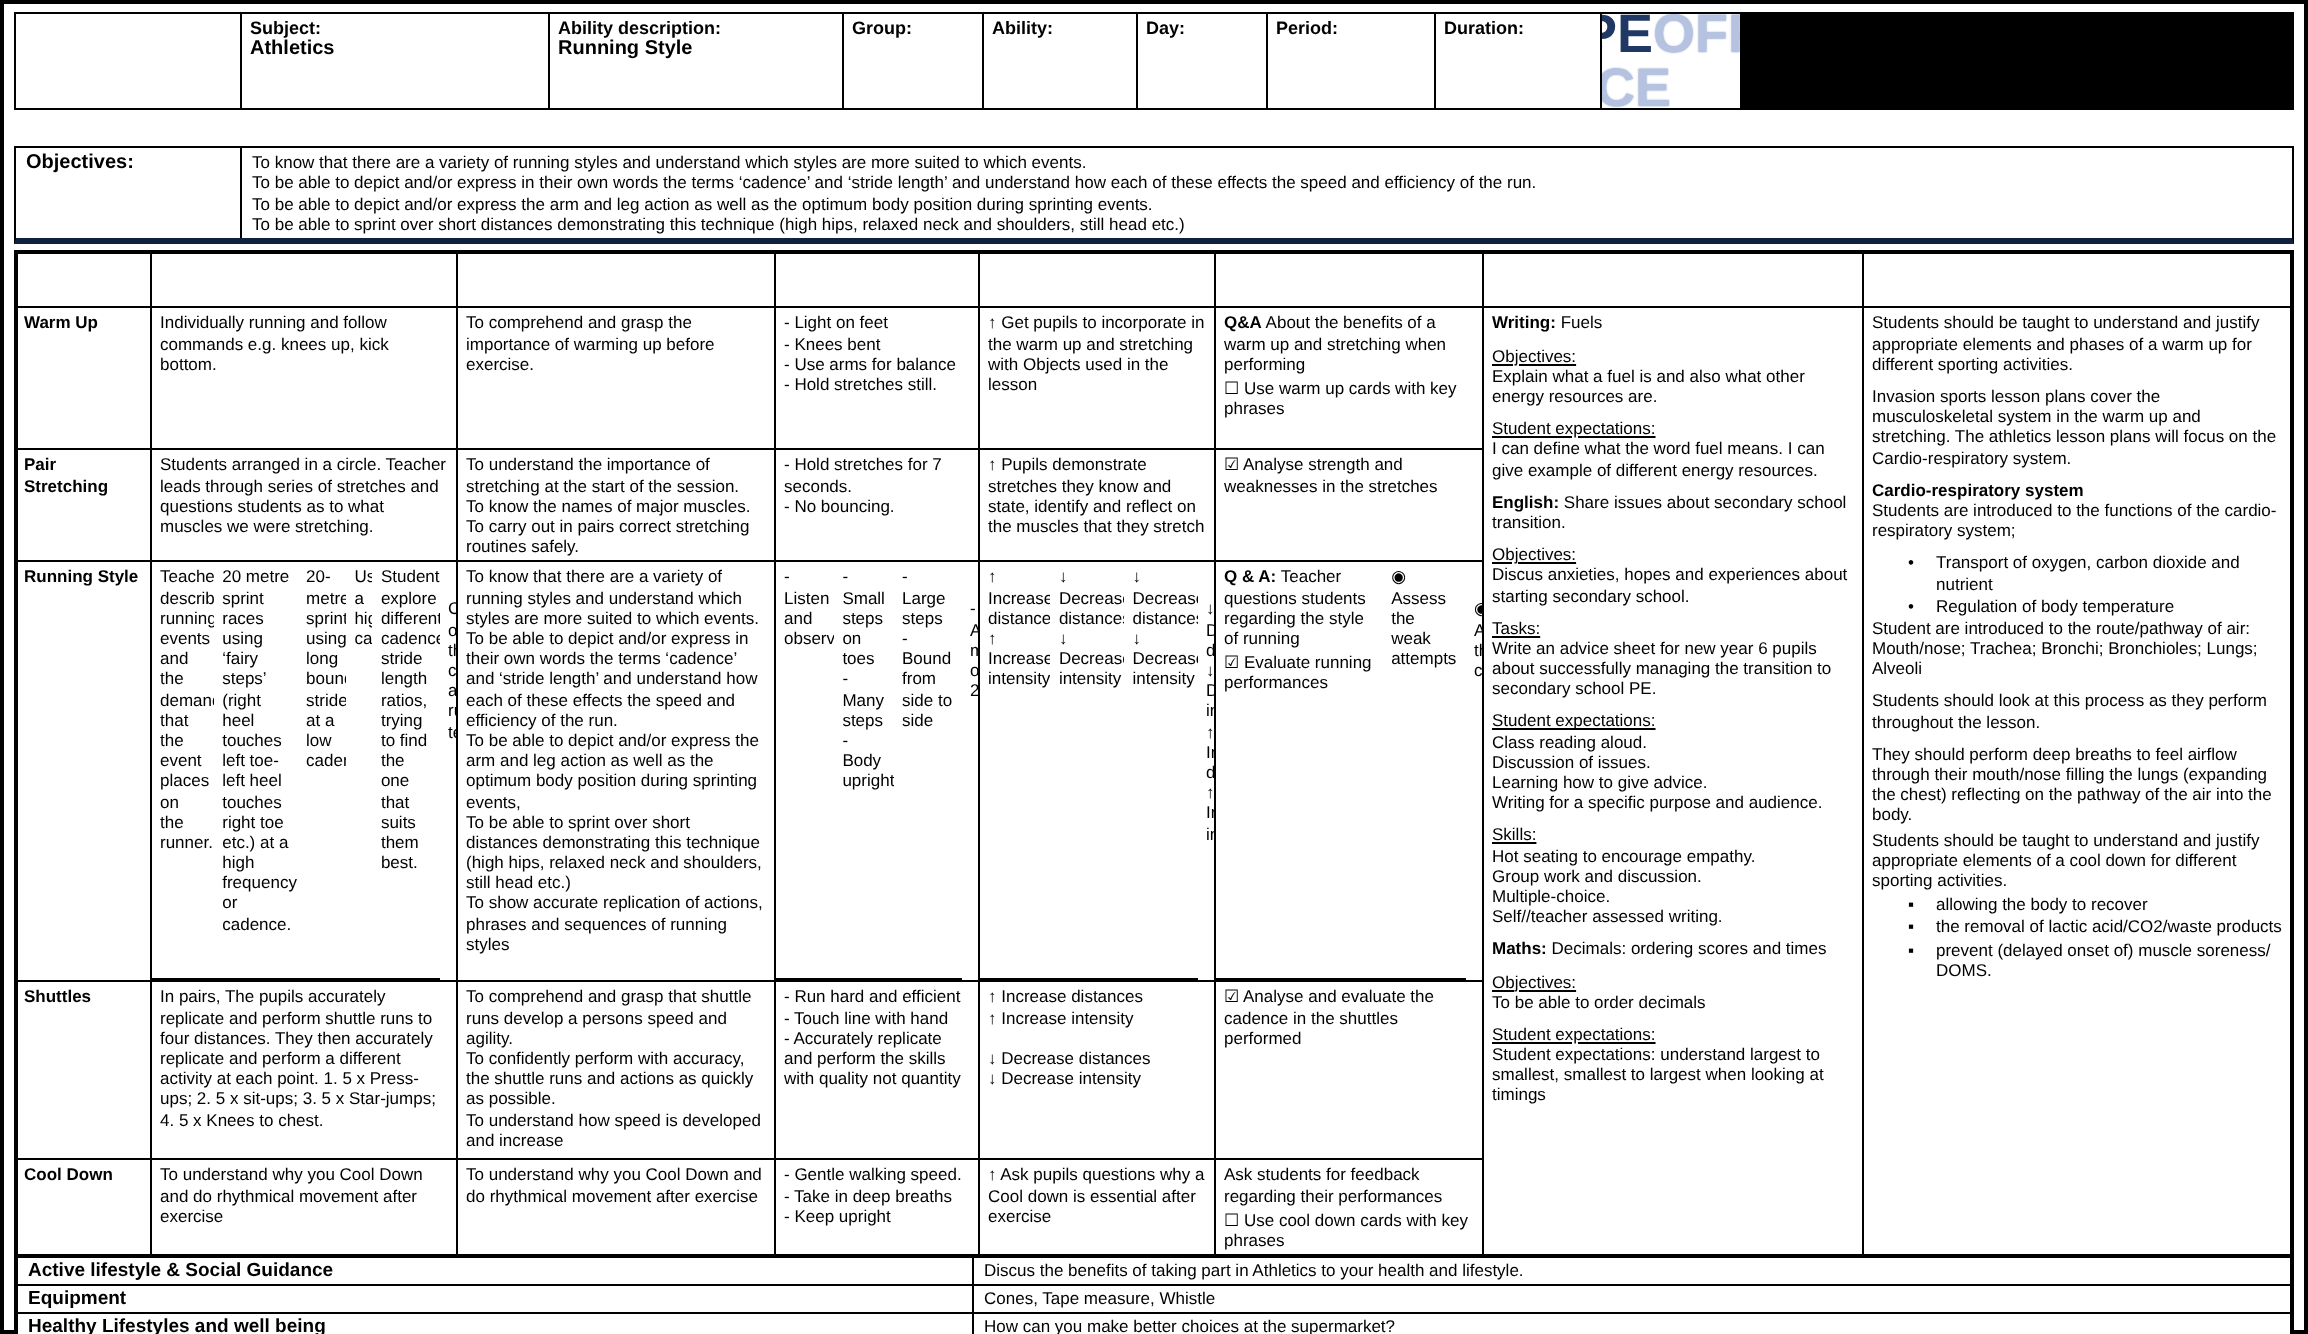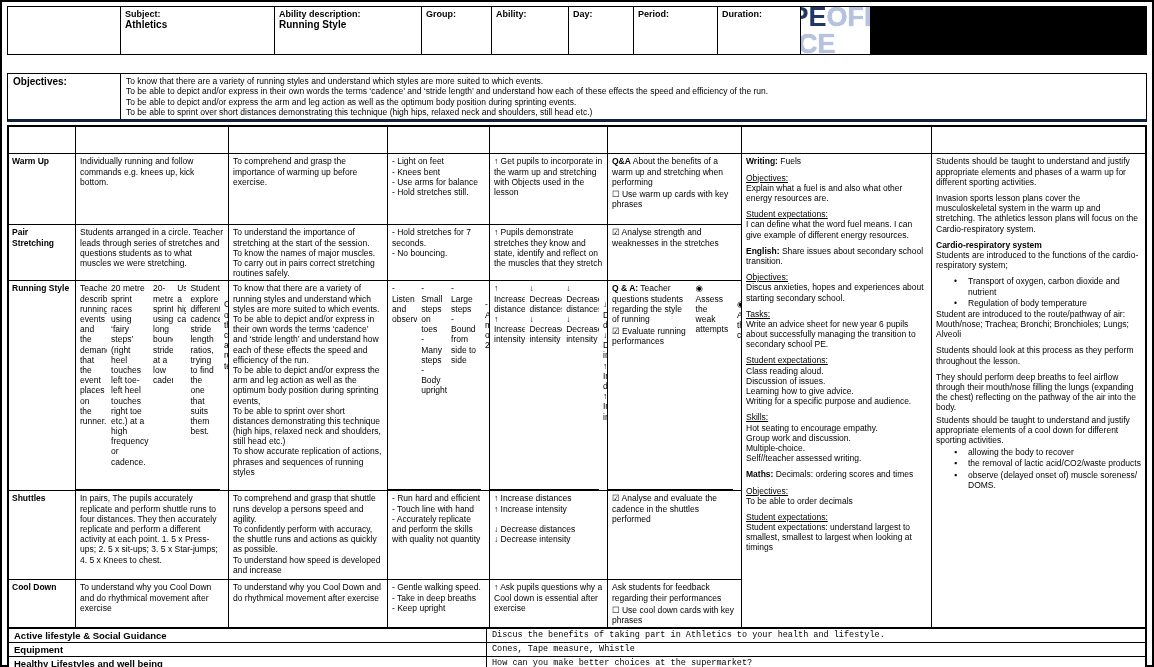--- a/index.html
+++ b/index.html
@@ -60,21 +60,21 @@
   .blk.tight{margin-bottom:2px;}
   .blk.bullet, .blk.sqbullet{margin-bottom:1px; display:flex;}
   .blk.bullet::before{content:"•"; display:inline-block; margin-left:18px; width:14px; flex:0 0 auto;}
   .blk.sqbullet::before{content:"▪"; display:inline-block; margin-left:18px; width:14px; flex:0 0 auto;}
 
   
   .bottom{display:grid; grid-template-columns:477px 1fr; gap:1px; background:var(--line);
     border:2px solid var(--line); border-top:none; margin-top:0;}
   .bottom>div{background:#fff; padding:1px 5px; min-height:12px;}
   .b-label{background:var(--grey); font-weight:bold; font-size:9.5px;}
-  .b-value{font-size:8.5px;font-family:Liberation Mono, monospace;}
+  .b-value{font-size:8.5px;}
 </style>
 </head>
 <body>
 
 <div class="page">
 
   <div class="meta">
     <div class="lesson-no">
       <div class="ln-label">Lesson no.</div>
       <div class="ln-value">1</div>
@@ -260,21 +260,21 @@
         <div class="blk heading"><span class="hd">Cardio-respiratory system</span>
 <span>Students are introduced to the functions of the cardio-respiratory system;</span></div>
         <div class="blk bullet"><span>Transport of oxygen, carbon dioxide and nutrient</span></div>
         <div class="blk bullet"><span>Regulation of body temperature</span></div>
         <div class="blk plain"><span>Student are introduced to the route/pathway of air: Mouth/nose; Trachea; Bronchi; Bronchioles; Lungs; Alveoli</span></div>
         <div class="blk plain"><span>Students should look at this process as they perform throughout the lesson.</span></div>
         <div class="blk tight"><span>They should perform deep breaths to feel airflow through their mouth/nose filling the lungs (expanding the chest) reflecting on the pathway of the air into the body.</span></div>
         <div class="blk tight"><span>Students should be taught to understand and justify appropriate elements of a cool down for different sporting activities.</span></div>
         <div class="blk sqbullet"><span>allowing the body to recover</span></div>
         <div class="blk sqbullet"><span>the removal of lactic acid/CO2/waste products</span></div>
-        <div class="blk sqbullet"><span>observe (delayed onset of) muscle soreness/ DOMS.</span></div>
+        <div class="blk sqbullet"><span>prevent (delayed onset of) muscle soreness/ DOMS.</span></div>
       </div>
   </div>
 
   <div class="bottom">
     <div class="b-label">Active lifestyle &amp; Social Guidance</div>
     <div class="b-value">Discus the benefits of taking part in Athletics to your health and lifestyle.</div>
     <div class="b-label">Equipment</div>
     <div class="b-value">Cones, Tape measure, Whistle</div>
     <div class="b-label">Healthy Lifestyles and well being</div>
     <div class="b-value">How can you make better choices at the supermarket?</div>

